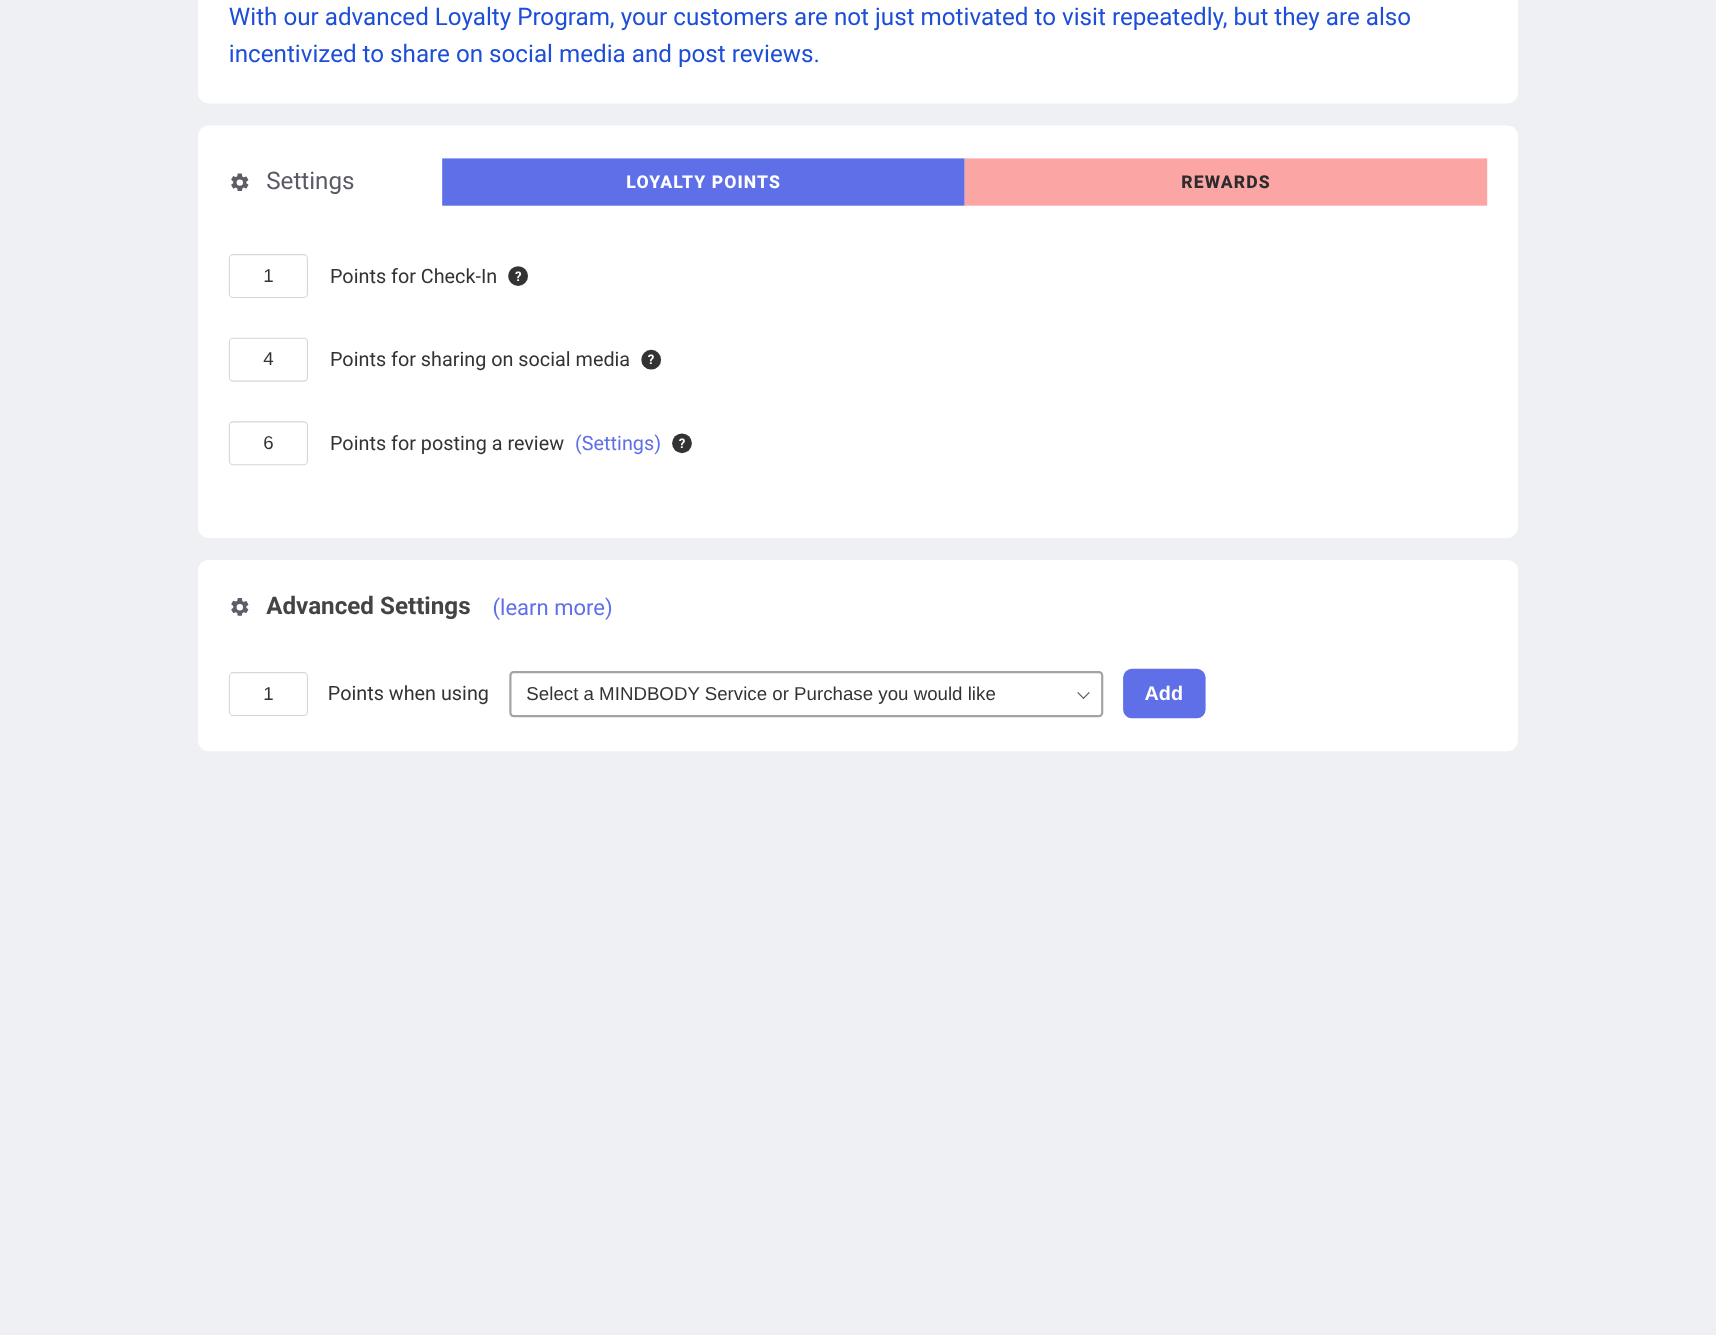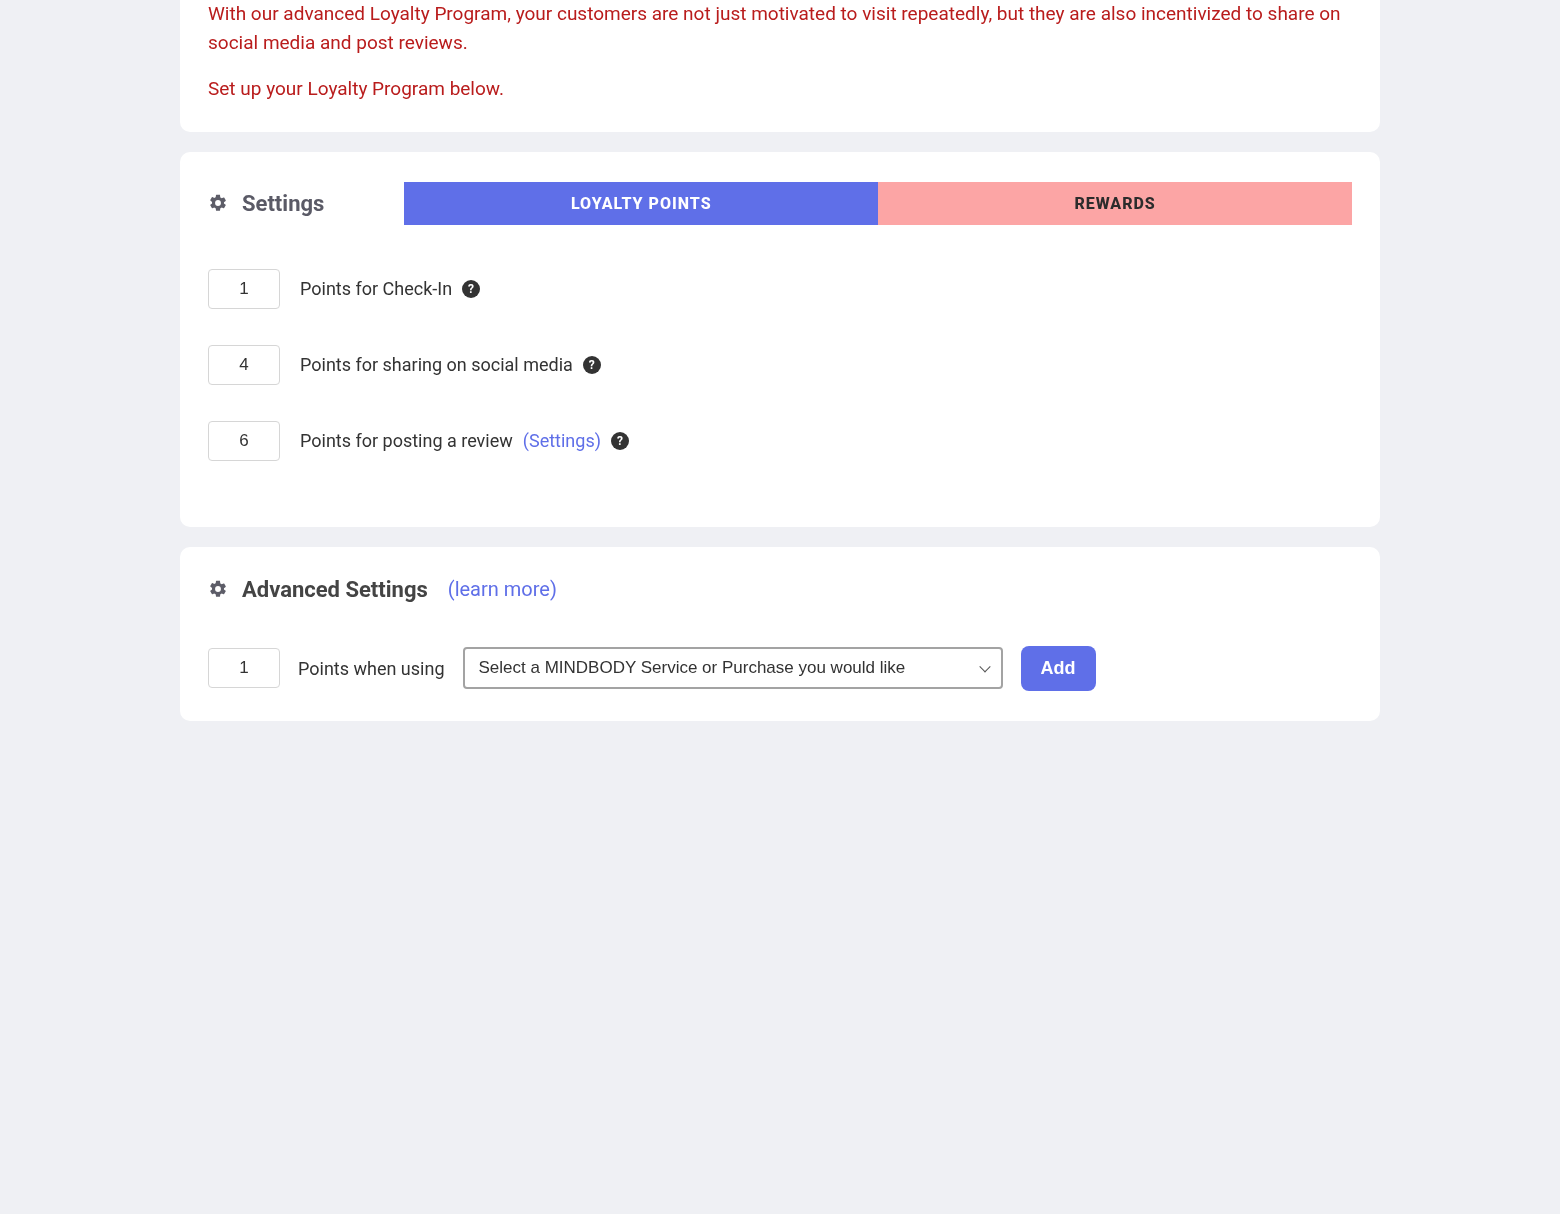--- a/index.html
+++ b/index.html
@@ -18,42 +18,42 @@
       padding: 30px 28px;
     }
     .card.intro-card {
       margin-top: 0;
       border-top-left-radius: 0;
       border-top-right-radius: 0;
       padding-top: 0;
       padding-bottom: 28px;
     }
     .intro-text {
-      font-size: 19px;
+      font-size: 22px;
       line-height: 1.5;
-      color: #b91c1c;
+      color: #1d4ed8;
       margin-bottom: 18px;
     }
     .intro-text:last-child { margin-bottom: 0; }
 
     .settings-header {
       display: flex;
       align-items: center;
       gap: 20px;
       margin-bottom: 44px;
     }
     .settings-title-wrap {
       display: flex;
       align-items: center;
       gap: 14px;
       color: #5d5d68;
     }
     .settings-title {
       font-size: 22px;
-      font-weight: 700;
+      font-weight: 400;
       color: #5a5a66;
     }
     .gear-icon-svg {
       width: 20px;
       height: 20px;
       fill: #5d5d68;
     }
 
     .tabbar {
       display: flex;
@@ -217,21 +217,20 @@
       font-size: 18px;
       font-weight: 700;
       cursor: pointer;
     }
   </style>
 </head>
 <body>
 
 <div class="card intro-card">
   <p class="intro-text">With our advanced Loyalty Program, your customers are not just motivated to visit repeatedly, but they are also incentivized to share on social media and post reviews.</p>
-  <p class="intro-text">Set up your Loyalty Program below.</p>
 </div>
 
 <div class="card">
   <div class="settings-header">
     <div class="settings-title-wrap">
       <svg class="gear-icon-svg" viewBox="0 0 24 24">
           <path d="M19.14 12.94a7.14 7.14 0 0 0 .05-.94 7.14 7.14 0 0 0-.05-.94l2.03-1.58a.5.5 0 0 0 .12-.64l-1.92-3.32a.5.5 0 0 0-.6-.22l-2.39.96a7.03 7.03 0 0 0-1.62-.94l-.36-2.54A.5.5 0 0 0 13.9 2h-3.8a.5.5 0 0 0-.5.42l-.36 2.54c-.58.24-1.12.55-1.62.94l-2.39-.96a.5.5 0 0 0-.6.22L2.71 8.48a.5.5 0 0 0 .12.64l2.03 1.58c-.03.31-.05.63-.05.94s.02.63.05.94l-2.03 1.58a.5.5 0 0 0-.12.64l1.92 3.32c.13.22.39.31.6.22l2.39-.96c.5.39 1.04.7 1.62.94l.36 2.54a.5.5 0 0 0 .5.42h3.8a.5.5 0 0 0 .5-.42l.36-2.54c.58-.24 1.12-.55 1.62-.94l2.39.96c.21.09.47 0 .6-.22l1.92-3.32a.5.5 0 0 0-.12-.64l-2.03-1.58zM12 15.5A3.5 3.5 0 1 1 12 8.5a3.5 3.5 0 0 1 0 7z"></path>
         </svg>
       <span class="settings-title">Settings</span>
     </div>

